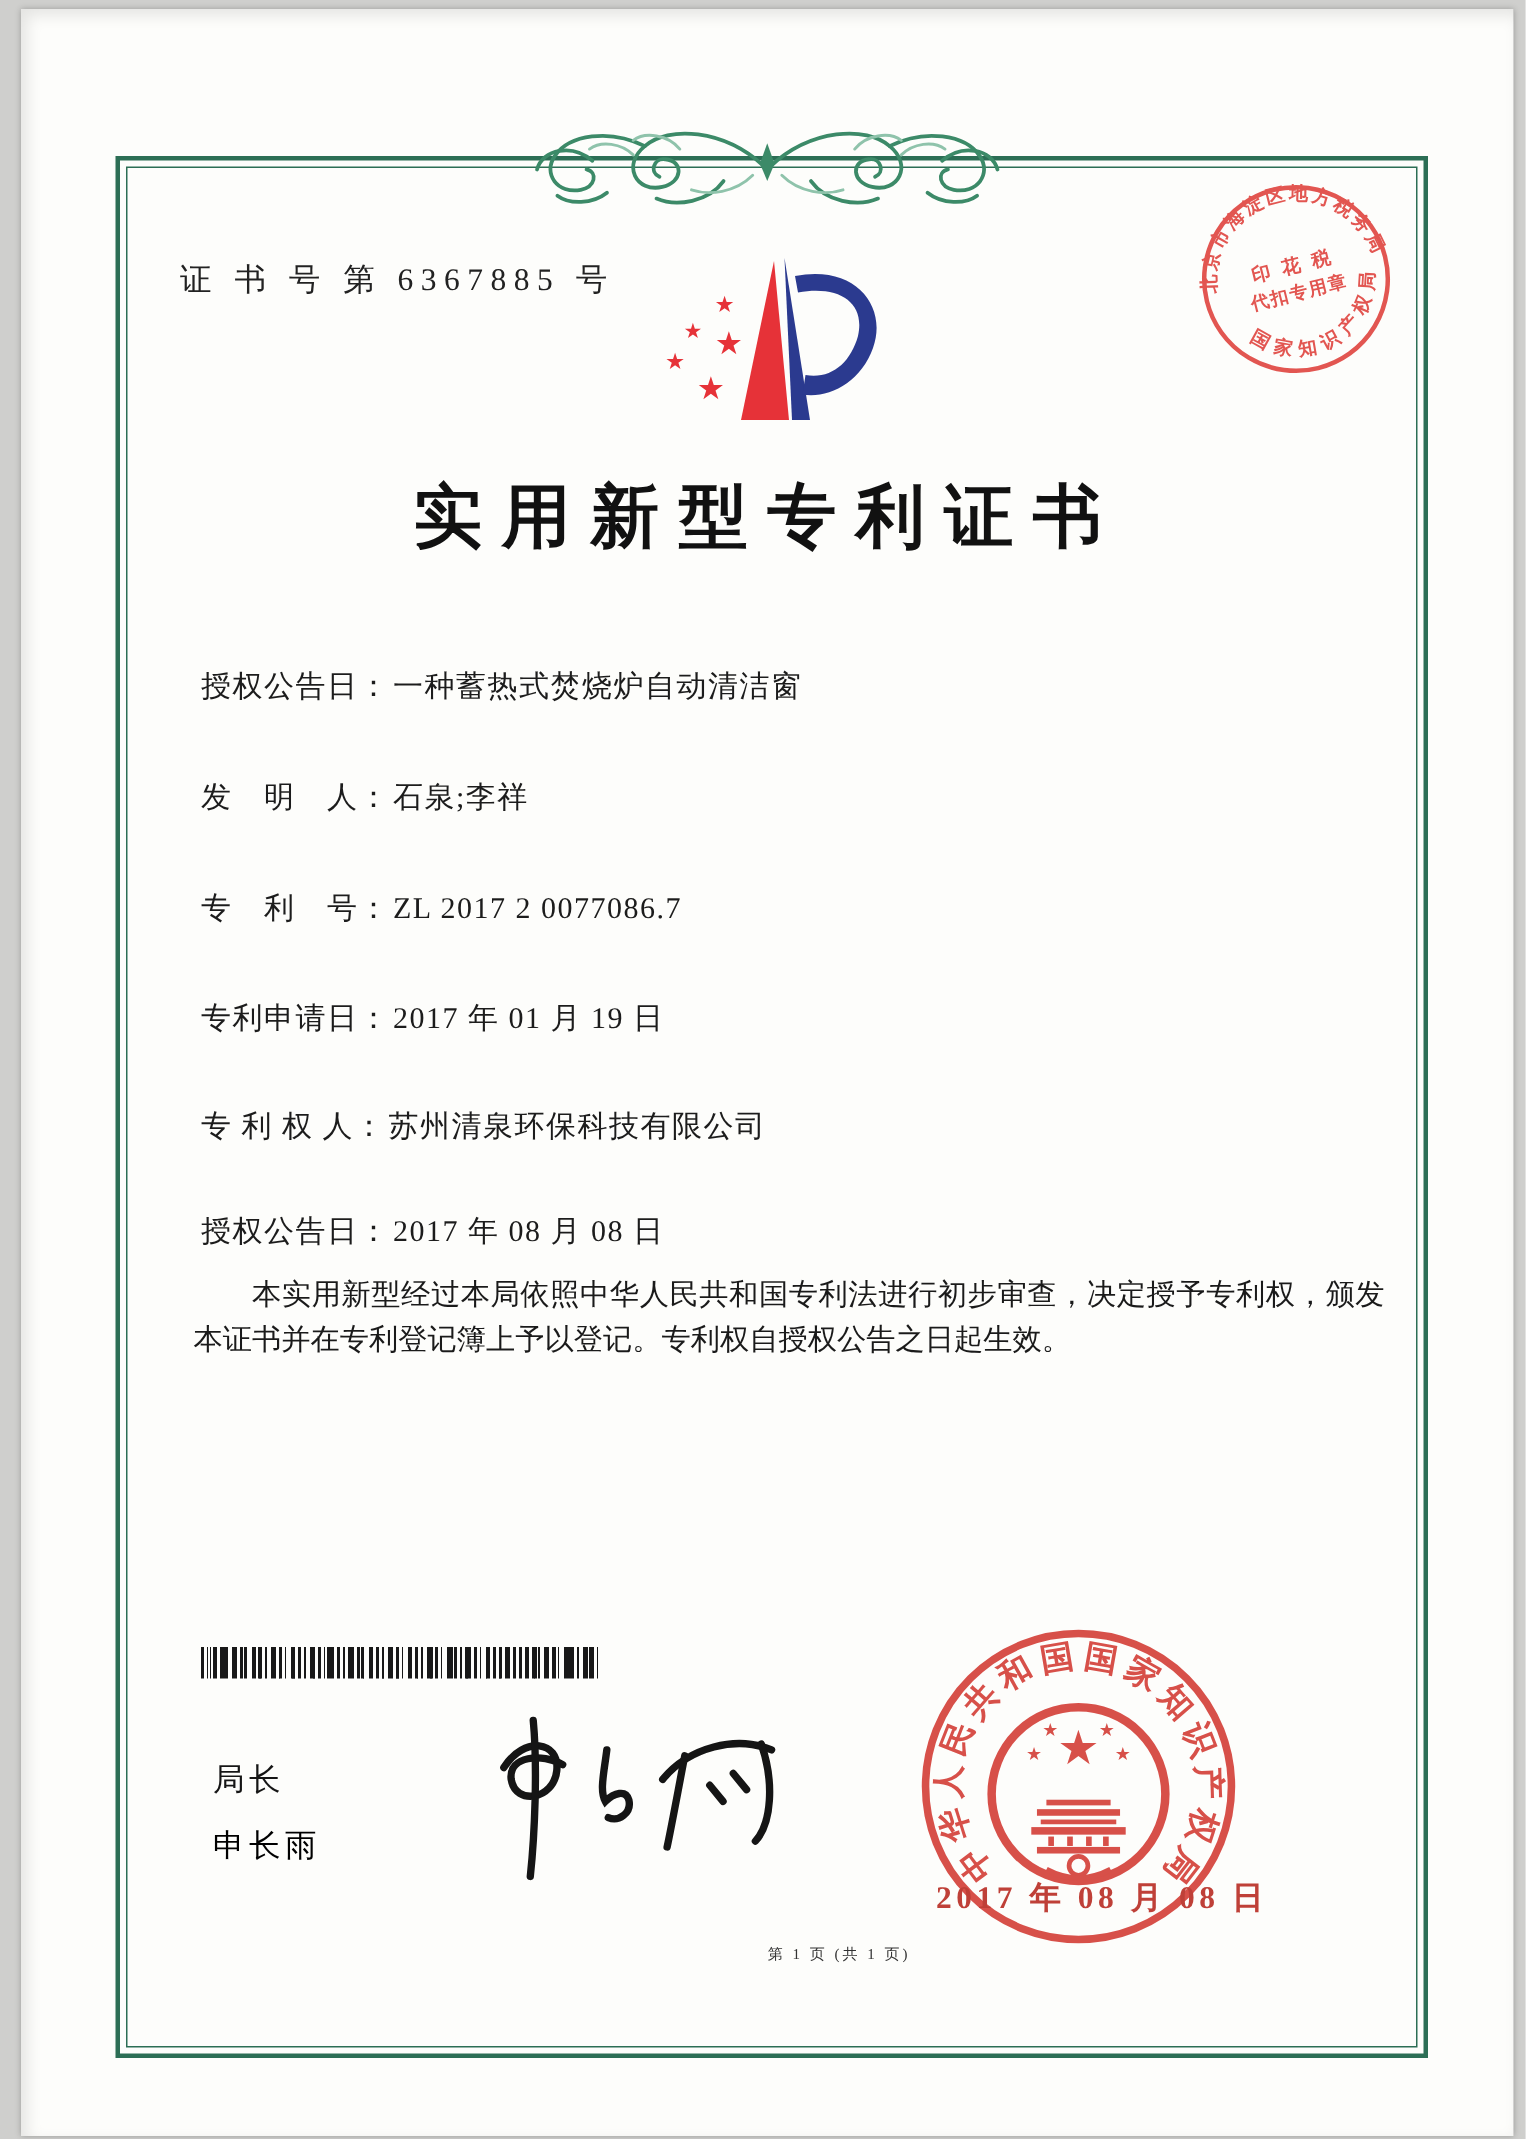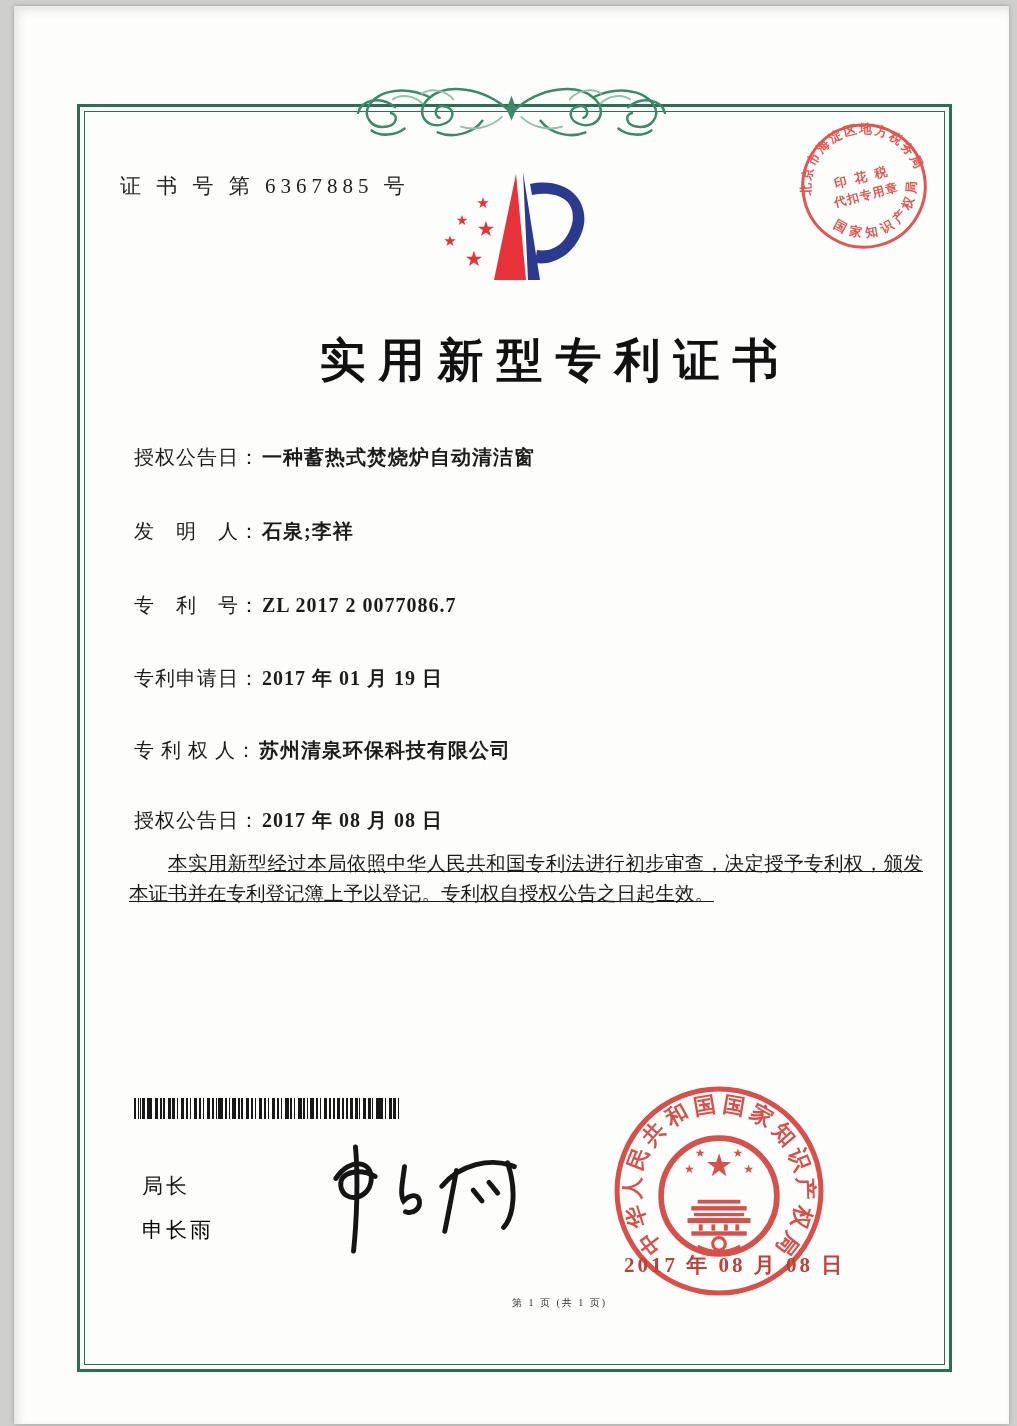--- a/index.html
+++ b/index.html
@@ -6,26 +6,26 @@
   body{background:#d8d8d6;font-family:"Liberation Serif","DejaVu Serif",serif;}
   .stage{position:relative;width:1017px;height:1426px;background:#cfcfcd;overflow:hidden;}
   .paper{position:absolute;left:14px;top:6px;right:8px;bottom:2px;background:#fdfdfb;
          box-shadow:inset 4px 4px 10px rgba(0,0,0,.10), 0 0 4px rgba(0,0,0,.25);}
   .frame{position:absolute;left:63px;top:98px;width:869px;height:1262px;border:3px solid #2c6e55;}
   .frame::after{content:"";position:absolute;inset:4px;border:1px solid #2c6e55;}
   .ornament{position:absolute;left:319px;top:72px;width:357px;height:68px;z-index:3;}
   .cert-no{position:absolute;left:106px;top:166px;font-size:21px;letter-spacing:5px;color:#222;}
   .logo{position:absolute;left:424px;top:156px;width:150px;height:130px;}
   .stamp-tax{position:absolute;left:784px;top:114px;width:132px;height:132px;transform:rotate(-14deg);z-index:4;opacity:.92;}
-  .title{position:absolute;left:63px;top:308px;width:869px;margin:16px;text-align:center;
-         font-size:46px;font-weight:700;letter-spacing:13px;color:#111;padding-left:28px;}
+  .title{position:absolute;left:63px;top:308px;width:869px;margin:0;text-align:center;
+         font-size:46px;font-weight:700;letter-spacing:13px;color:#111;}
   .fields{position:absolute;left:120px;top:0;width:780px;font-size:20px;color:#1c1c1c;}
   .field-row{position:absolute;left:0;white-space:nowrap;letter-spacing:1px;}
-  .field-row .val{margin-left:2px;font-weight:bold;}
-  .bodytext{position:absolute;left:115px;top:843px;width:794px;font-size:19.5px;line-height:30px;color:#1a1a1a;text-align:justify;text-decoration:underline;}
+  .field-row .val{margin-left:2px;}
+  .bodytext{position:absolute;left:115px;top:843px;width:794px;font-size:19.5px;line-height:30px;color:#1a1a1a;text-align:justify;}
   .bodytext p{margin:0;text-indent:2em;}
   .barcode{position:absolute;left:120px;top:1092px;width:268px;height:21px;
     background:
       repeating-linear-gradient(90deg,#181818 0 2px,transparent 2px 4px,#181818 4px 5px,transparent 5px 8px,#181818 8px 11px,transparent 11px 13px),
       repeating-linear-gradient(90deg,transparent 0 6px,#181818 6px 7px,transparent 7px 15px,#181818 15px 17px,transparent 17px 23px);}
   .director-title{position:absolute;left:128px;top:1166px;font-size:21px;letter-spacing:3px;color:#151515;text-align:center;}
   .director-name{position:absolute;left:128px;top:1210px;font-size:21px;letter-spacing:3px;color:#000000;}
   .signature{position:absolute;left:265px;top:1132px;width:255px;height:120px;}
   .seal{position:absolute;left:598px;top:1078px;width:214px;height:214px;z-index:1;opacity:.93;}
   .seal-date{position:absolute;left:610px;top:1245px;font-size:21px;letter-spacing:3px;color:#bf4038;z-index:2;font-weight:600;}

